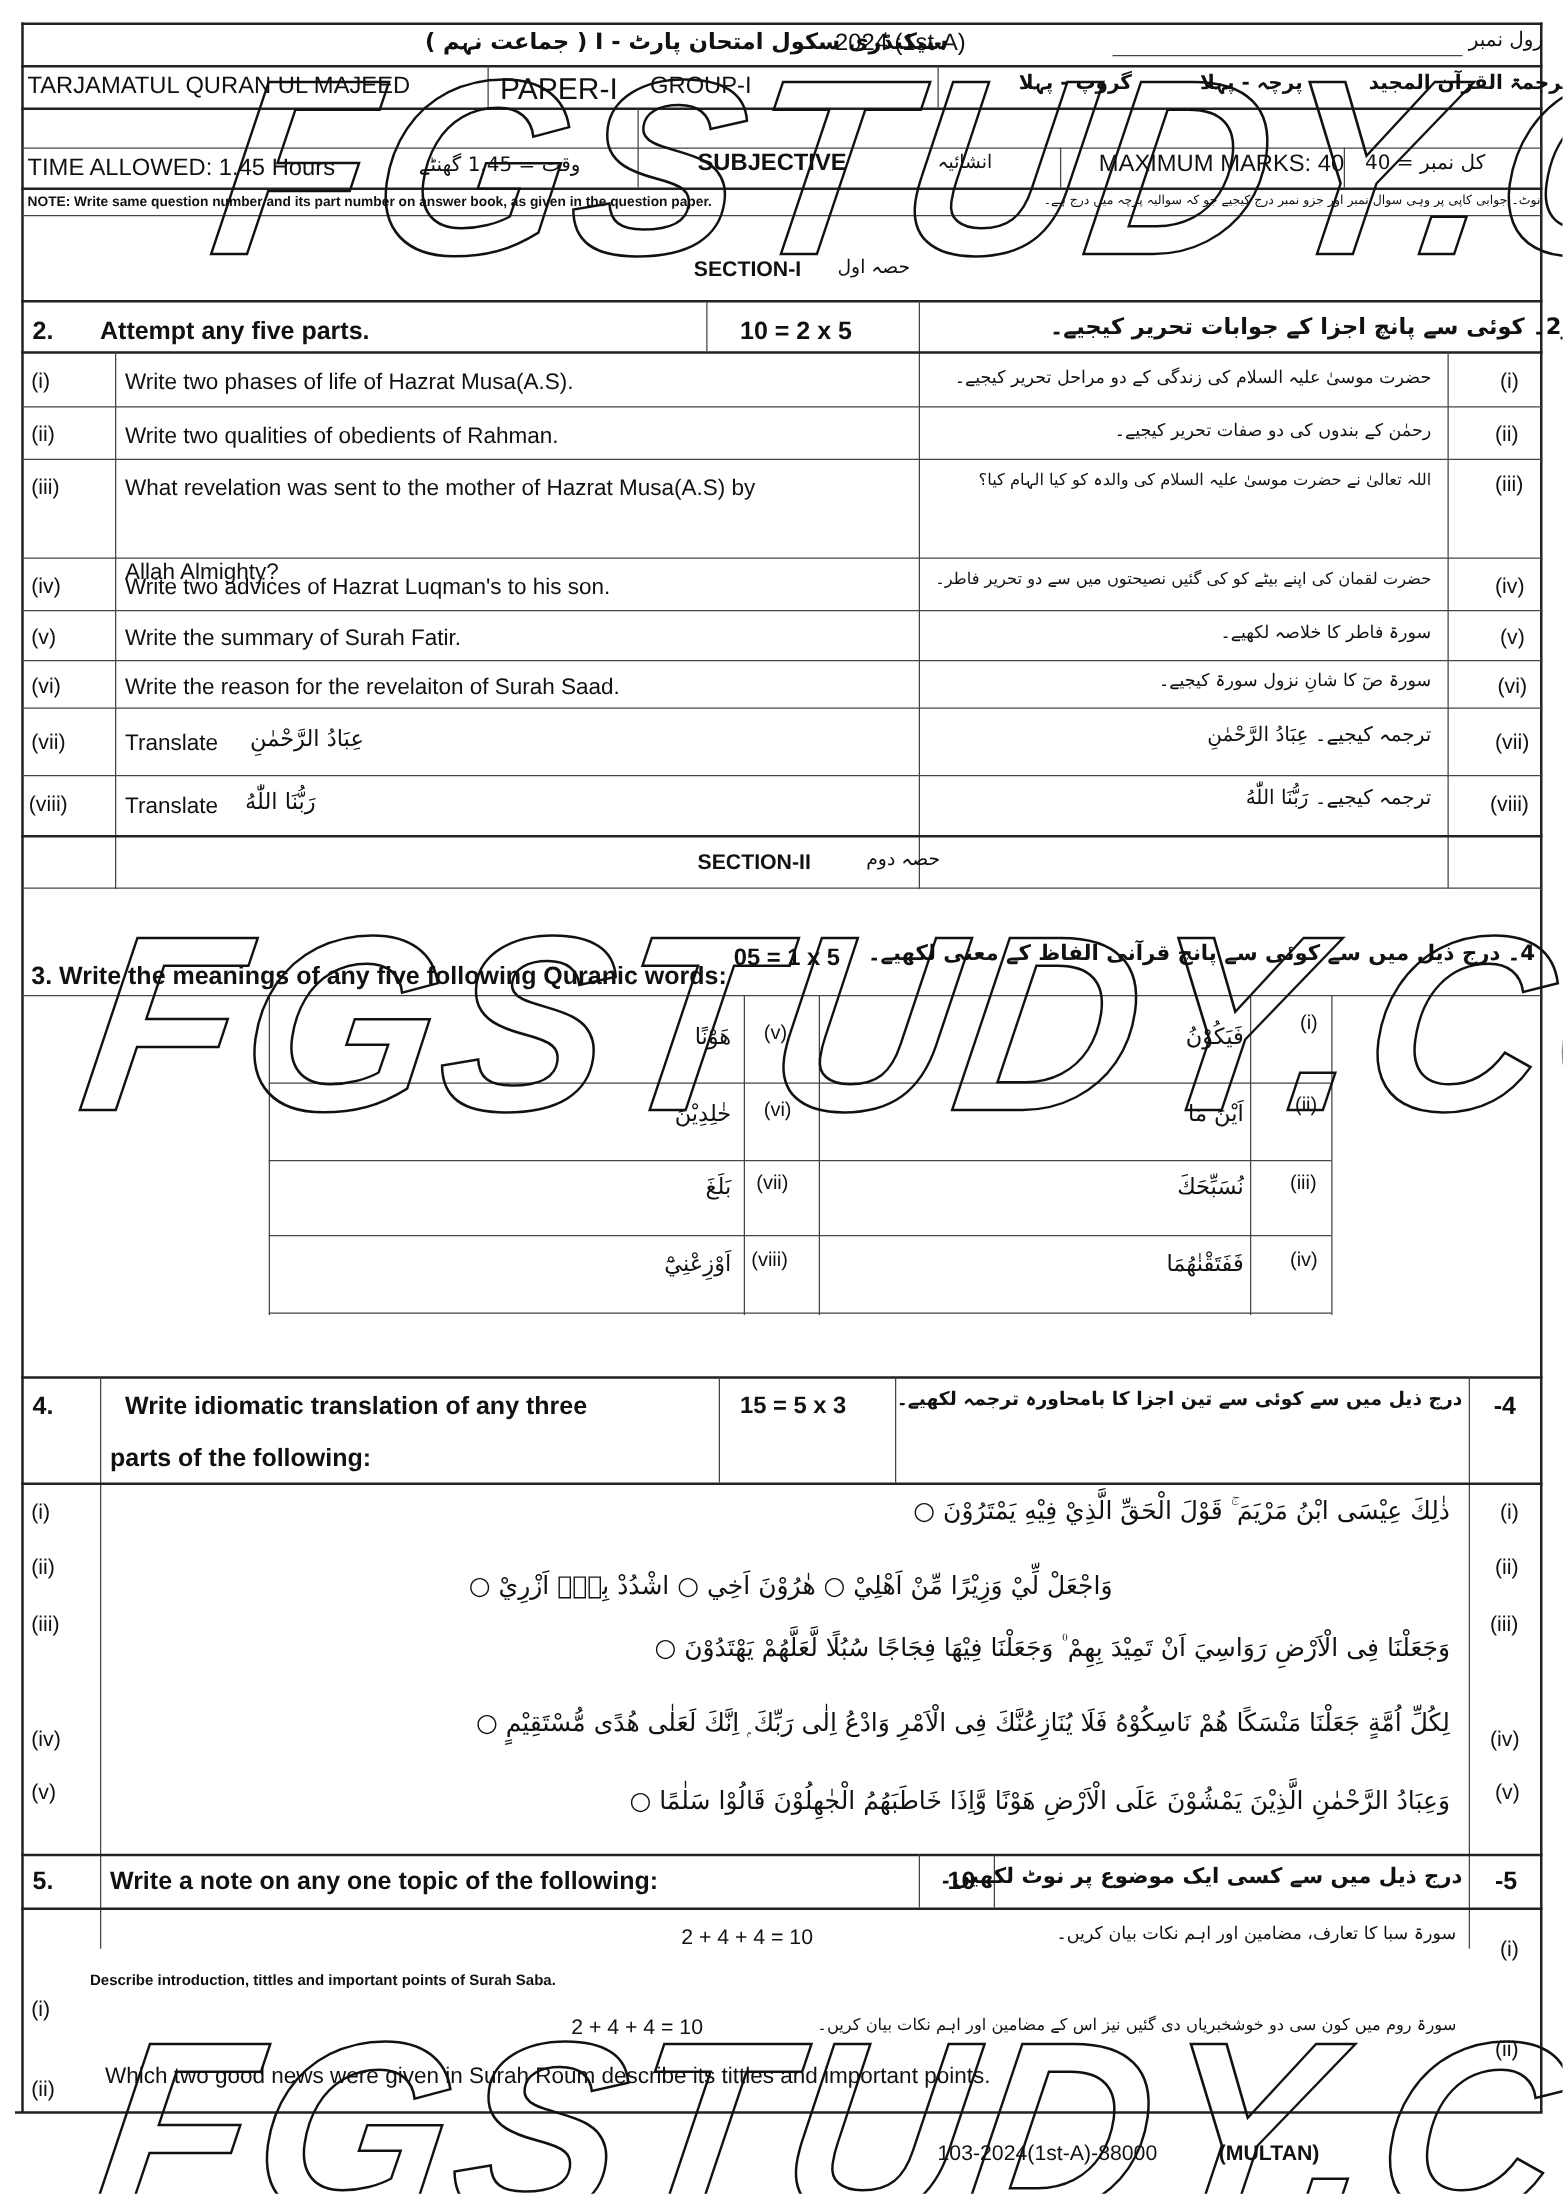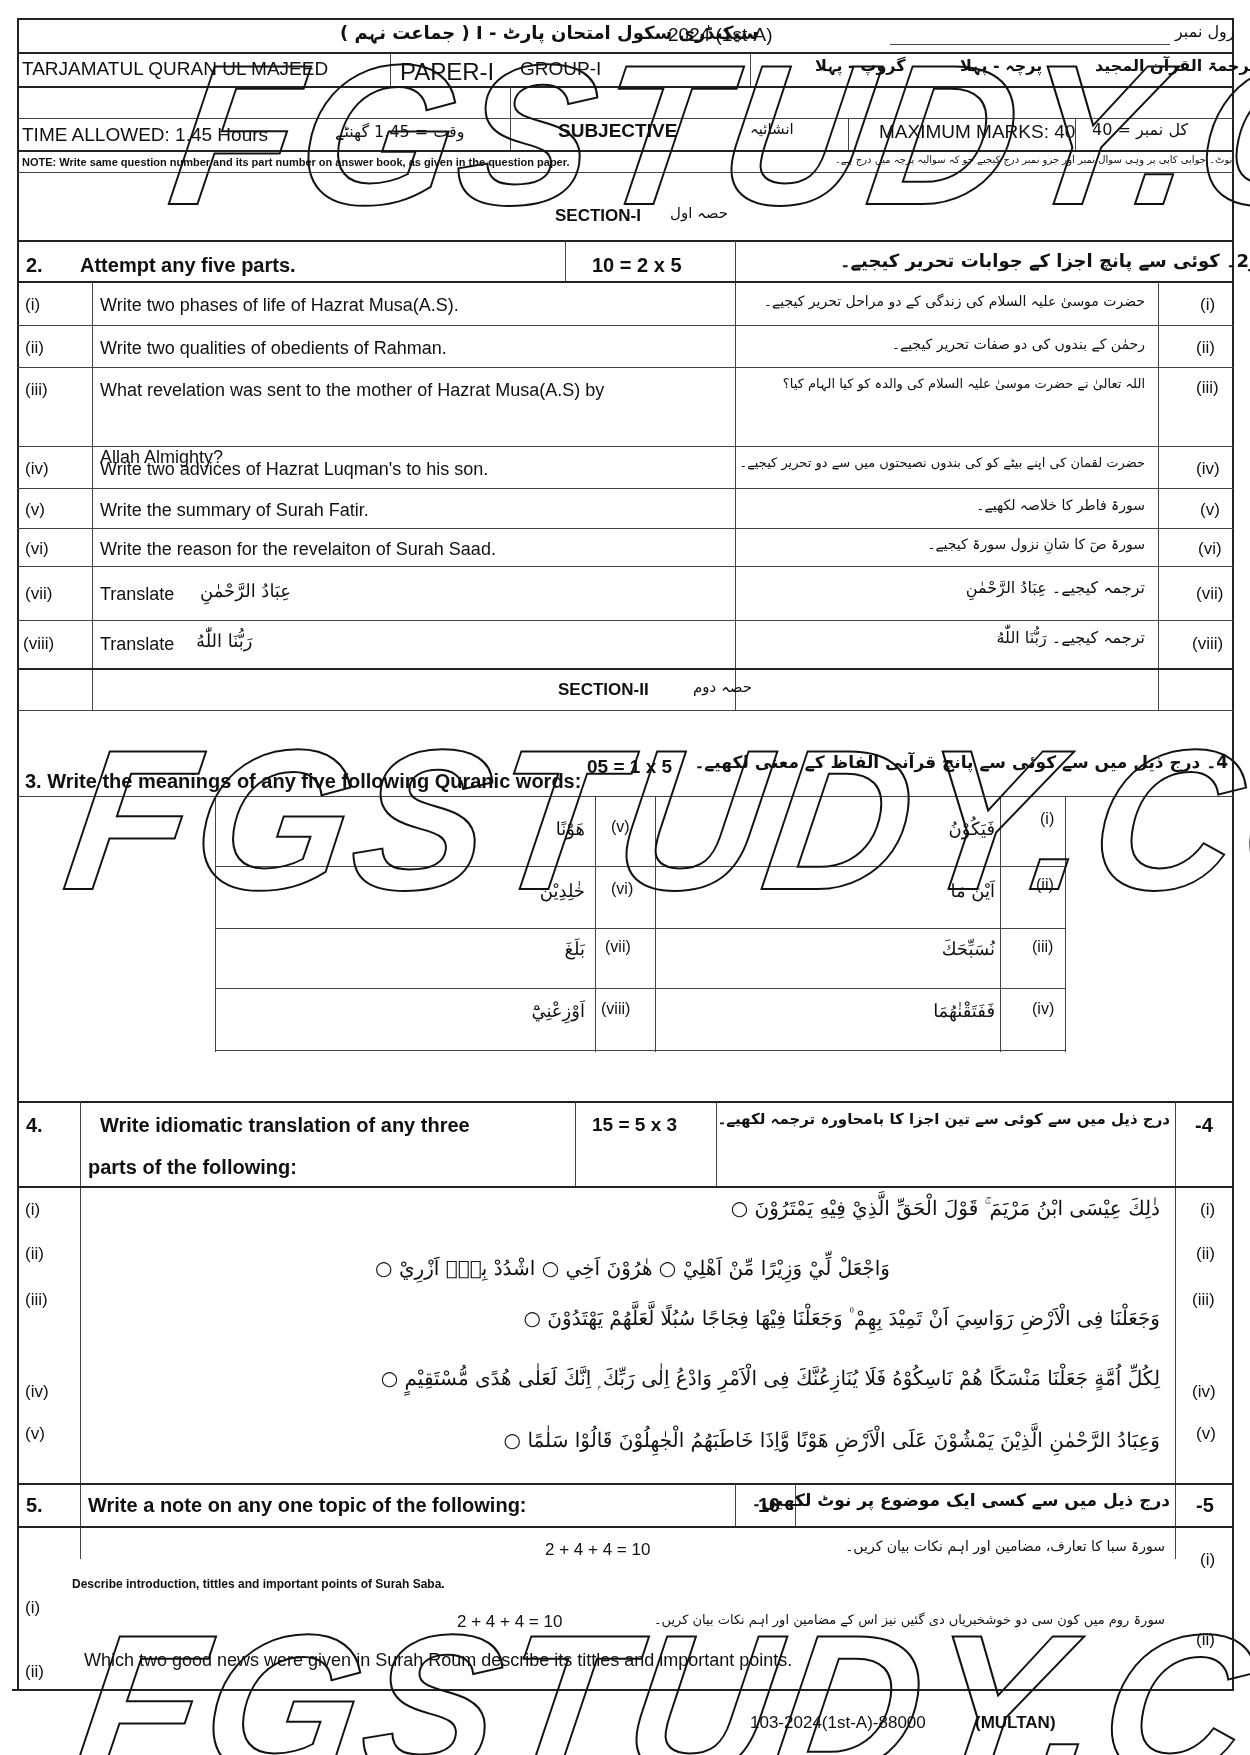--- a/index.html
+++ b/index.html
@@ -100,21 +100,21 @@
     <div class="t en" style="left:100px;top:380px;font-size:18px;">What revelation was sent to the mother of Hazrat Musa(A.S) by</div>
     <div class="t en" style="left:100px;top:416px;font-size:18px;margin-top:31px;">Allah Almighty?</div>
     <div class="t ur rt" style="right:105px;top:376px;font-size:13px;">اللہ تعالیٰ نے حضرت موسیٰ علیہ السلام کی والدہ کو کیا الہام کیا؟</div>
     <div class="t en" style="left:1196px;top:378px;font-size:17px;">(iii)</div>
   </div>
   <div class="thin-h" style="left:17px;top:446px;width:1217px;"></div>
 
   <div>
     <div class="t en" style="left:25px;top:459px;font-size:17px;">(iv)</div>
     <div class="t en" style="left:100px;top:459px;font-size:18px;">Write two advices of Hazrat Luqman's to his son.</div>
-    <div class="t ur rt" style="right:105px;top:455px;font-size:13px;">حضرت لقمان کی اپنے بیٹے کو کی بندوں نصیحتوں میں سے دو تحریر کیجیے۔</div>
+    <div class="t ur rt" style="right:105px;top:455px;font-size:13px;">حضرت لقمان کی اپنے بیٹے کو کی گئیں نصیحتوں میں سے دو تحریر فاطر۔</div>
     <div class="t en" style="left:1196px;top:459px;font-size:17px;">(iv)</div>
   </div>
   <div class="thin-h" style="left:17px;top:488px;width:1217px;"></div>
 
   <div>
     <div class="t en" style="left:25px;top:500px;font-size:17px;">(v)</div>
     <div class="t en" style="left:100px;top:500px;font-size:18px;">Write the summary of Surah Fatir.</div>
     <div class="t ur rt" style="right:105px;top:497px;font-size:14px;">سورۃ فاطر کا خلاصہ لکھیے۔</div>
     <div class="t en" style="left:1200px;top:500px;font-size:17px;">(v)</div>
   </div>

